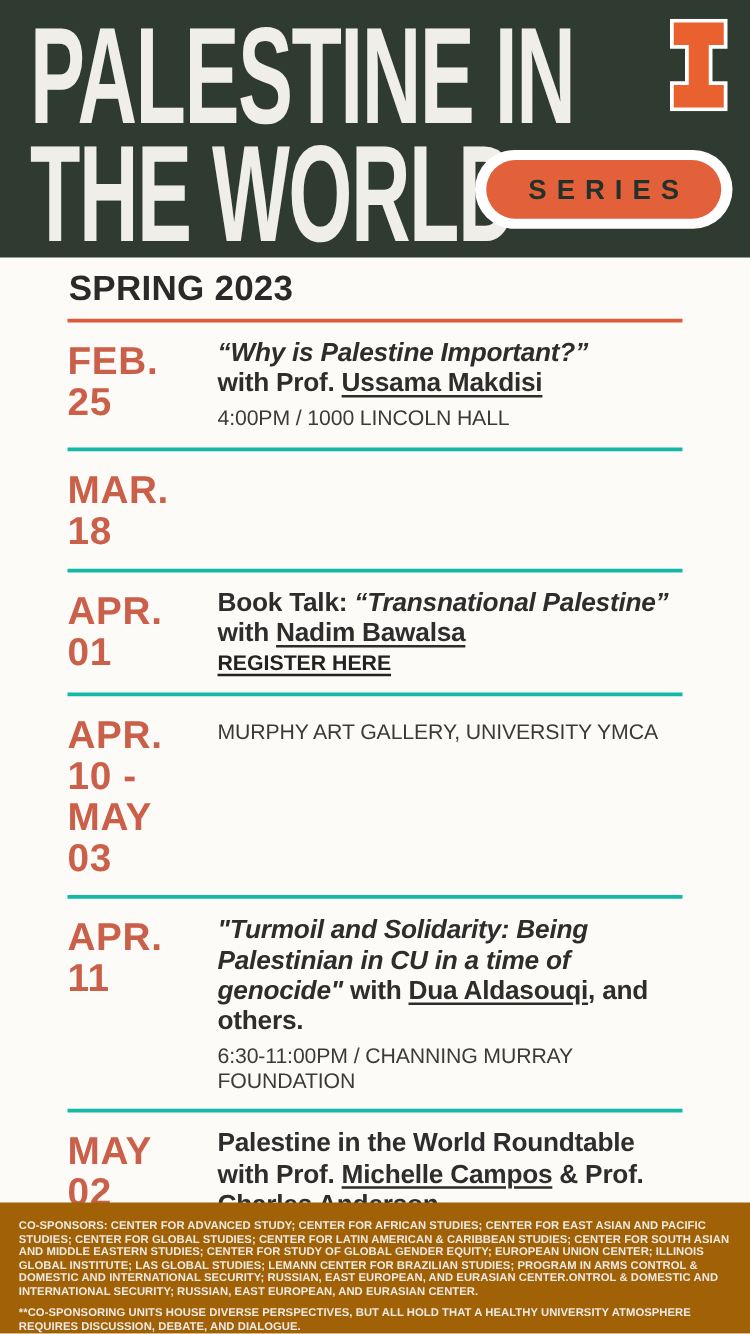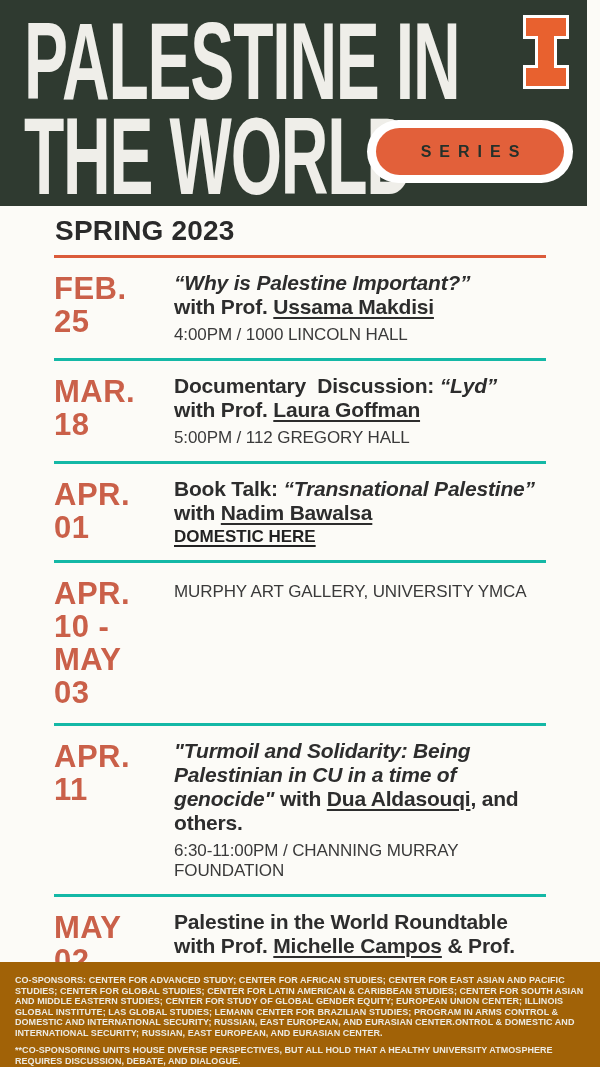--- a/index.html
+++ b/index.html
@@ -2,42 +2,42 @@
 <html><head>
 <meta charset="utf-8">
 <style>
   html,body{margin:0;padding:0;background:#ffffff;}
   .poster{
     position:relative;width:600px;height:1067px;overflow:hidden;
     background:#FCFBF7;font-family:"Liberation Sans",sans-serif;
   }
   
   .header{
-    position:absolute;top:0;left:0;right:13px;height:206px;
+    position:absolute;top:0;left:0;right:0;height:206px;
     background:#2F3A30;
   }
   .header-title{
     position:absolute;left:24px;top:14px;
     color:#EFEEE9;font-weight:bold;font-size:110px;line-height:.86;
     letter-spacing:-2px;white-space:nowrap;
     transform:scaleX(.60);transform-origin:left top;
   }
   .header-title .line{display:block;}
   .block-i{position:absolute;top:15px;right:16px;width:50px;height:74px;}
   .series-badge{
     position:absolute;top:120px;right:14px;width:206px;height:63px;
     background:#ffffff;border-radius:34px;
     display:flex;align-items:center;justify-content:center;
   }
   .series-badge-inner{
     width:188px;height:47px;background:#E2603A;border-radius:24px;
     display:flex;align-items:center;justify-content:center;
   }
   .series-label{
-    color:#24302A;font-weight:bold;font-size:16px;
+    color:#24302A;font-weight:bold;font-size:22px;
     letter-spacing:8px;padding-left:8px;
   }
   
   .main{position:absolute;top:203px;left:0;right:0;bottom:105px;padding:12px 54px 0 54px;}
   .season-heading{
     font-size:28px;font-weight:bold;color:#2A2A2A;letter-spacing:.2px;
     margin:0 0 8px 1px;
   }
   .season-rule{border-bottom:3px solid #DB5B3A;}
   .event{display:flex;padding:13px 0 13px 0;border-bottom:3px solid #14b8a6;}
@@ -101,32 +101,28 @@
 25</div>
       <div class="event-content">
         <div class="event-title"><span class="it">“Why is Palestine Important?”</span><br><span>with Prof. </span><span class="ul">Ussama Makdisi</span></div>
         <div class="event-detail">4:00PM / 1000 LINCOLN HALL</div>
       </div>
     </div>
 
     <div class="event">
       <div class="event-date">MAR.
 18</div>
-      <div class="event-content">
-        <div class="event-title"><span>Documentary  Discussion: </span><span class="it">“Lyd”</span><br><span>with Prof. </span><span class="ul">Laura Goffman</span></div>
-        <div class="event-detail">5:00PM / 112 GREGORY HALL</div>
-      </div>
     </div>
 
     <div class="event">
       <div class="event-date">APR.
 01</div>
       <div class="event-content">
         <div class="event-title"><span>Book Talk: </span><span class="it">“Transnational Palestine”</span><br><span>with </span><span class="ul">Nadim Bawalsa</span></div>
-        <a class="event-link">DOMESTIC HERE</a>
+        <a class="event-link">REGISTER HERE</a>
       </div>
     </div>
 
     <div class="event">
       <div class="event-date">APR.
 10 -
 MAY
 03</div>
       <div class="event-content">
         <div class="event-detail">MURPHY ART GALLERY, UNIVERSITY YMCA</div>

